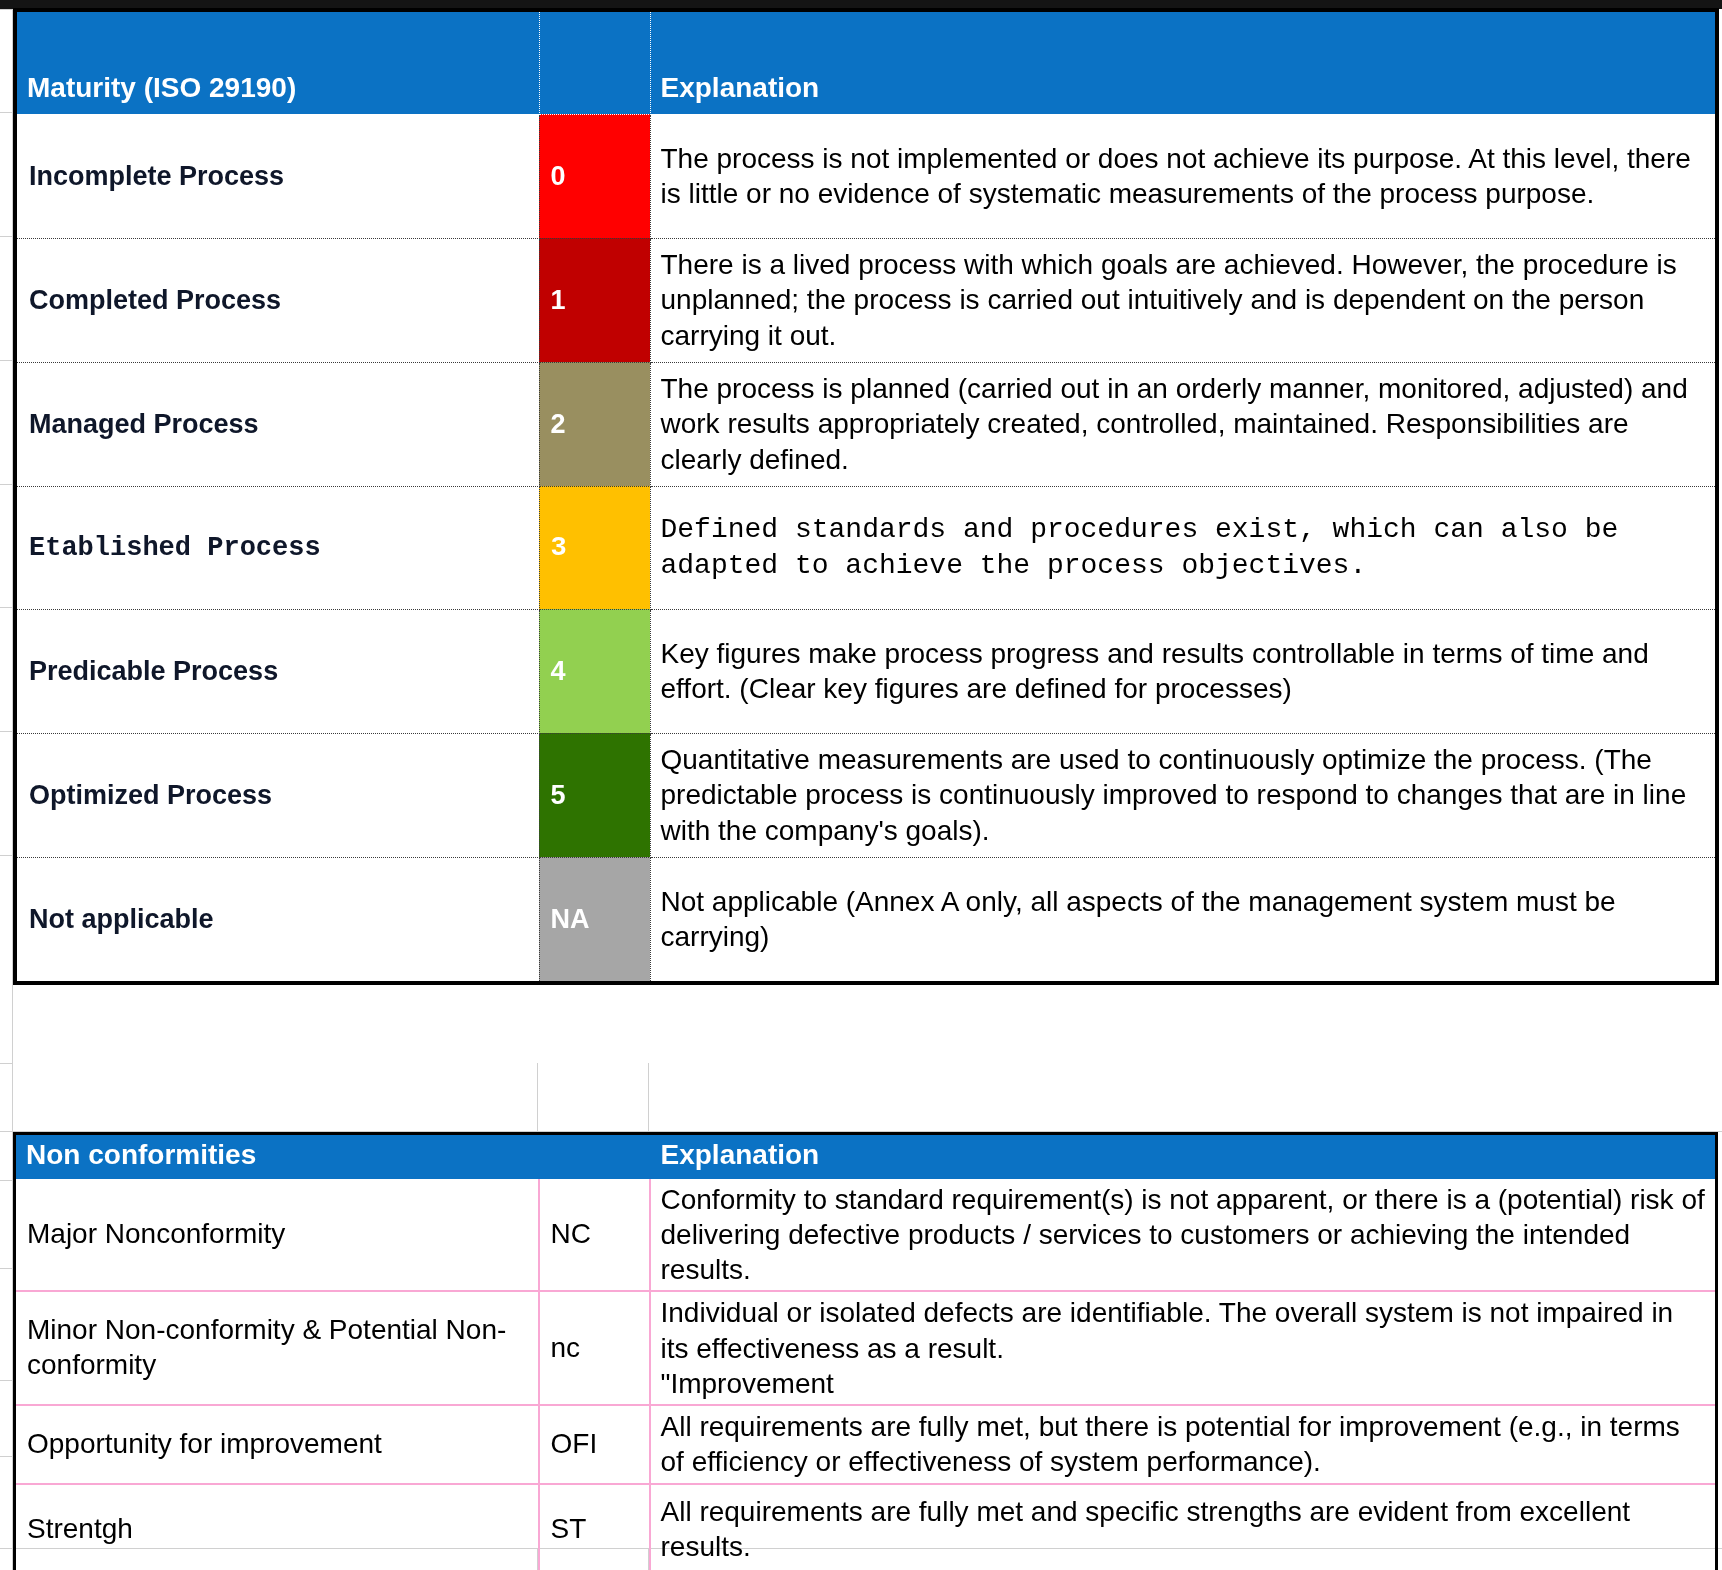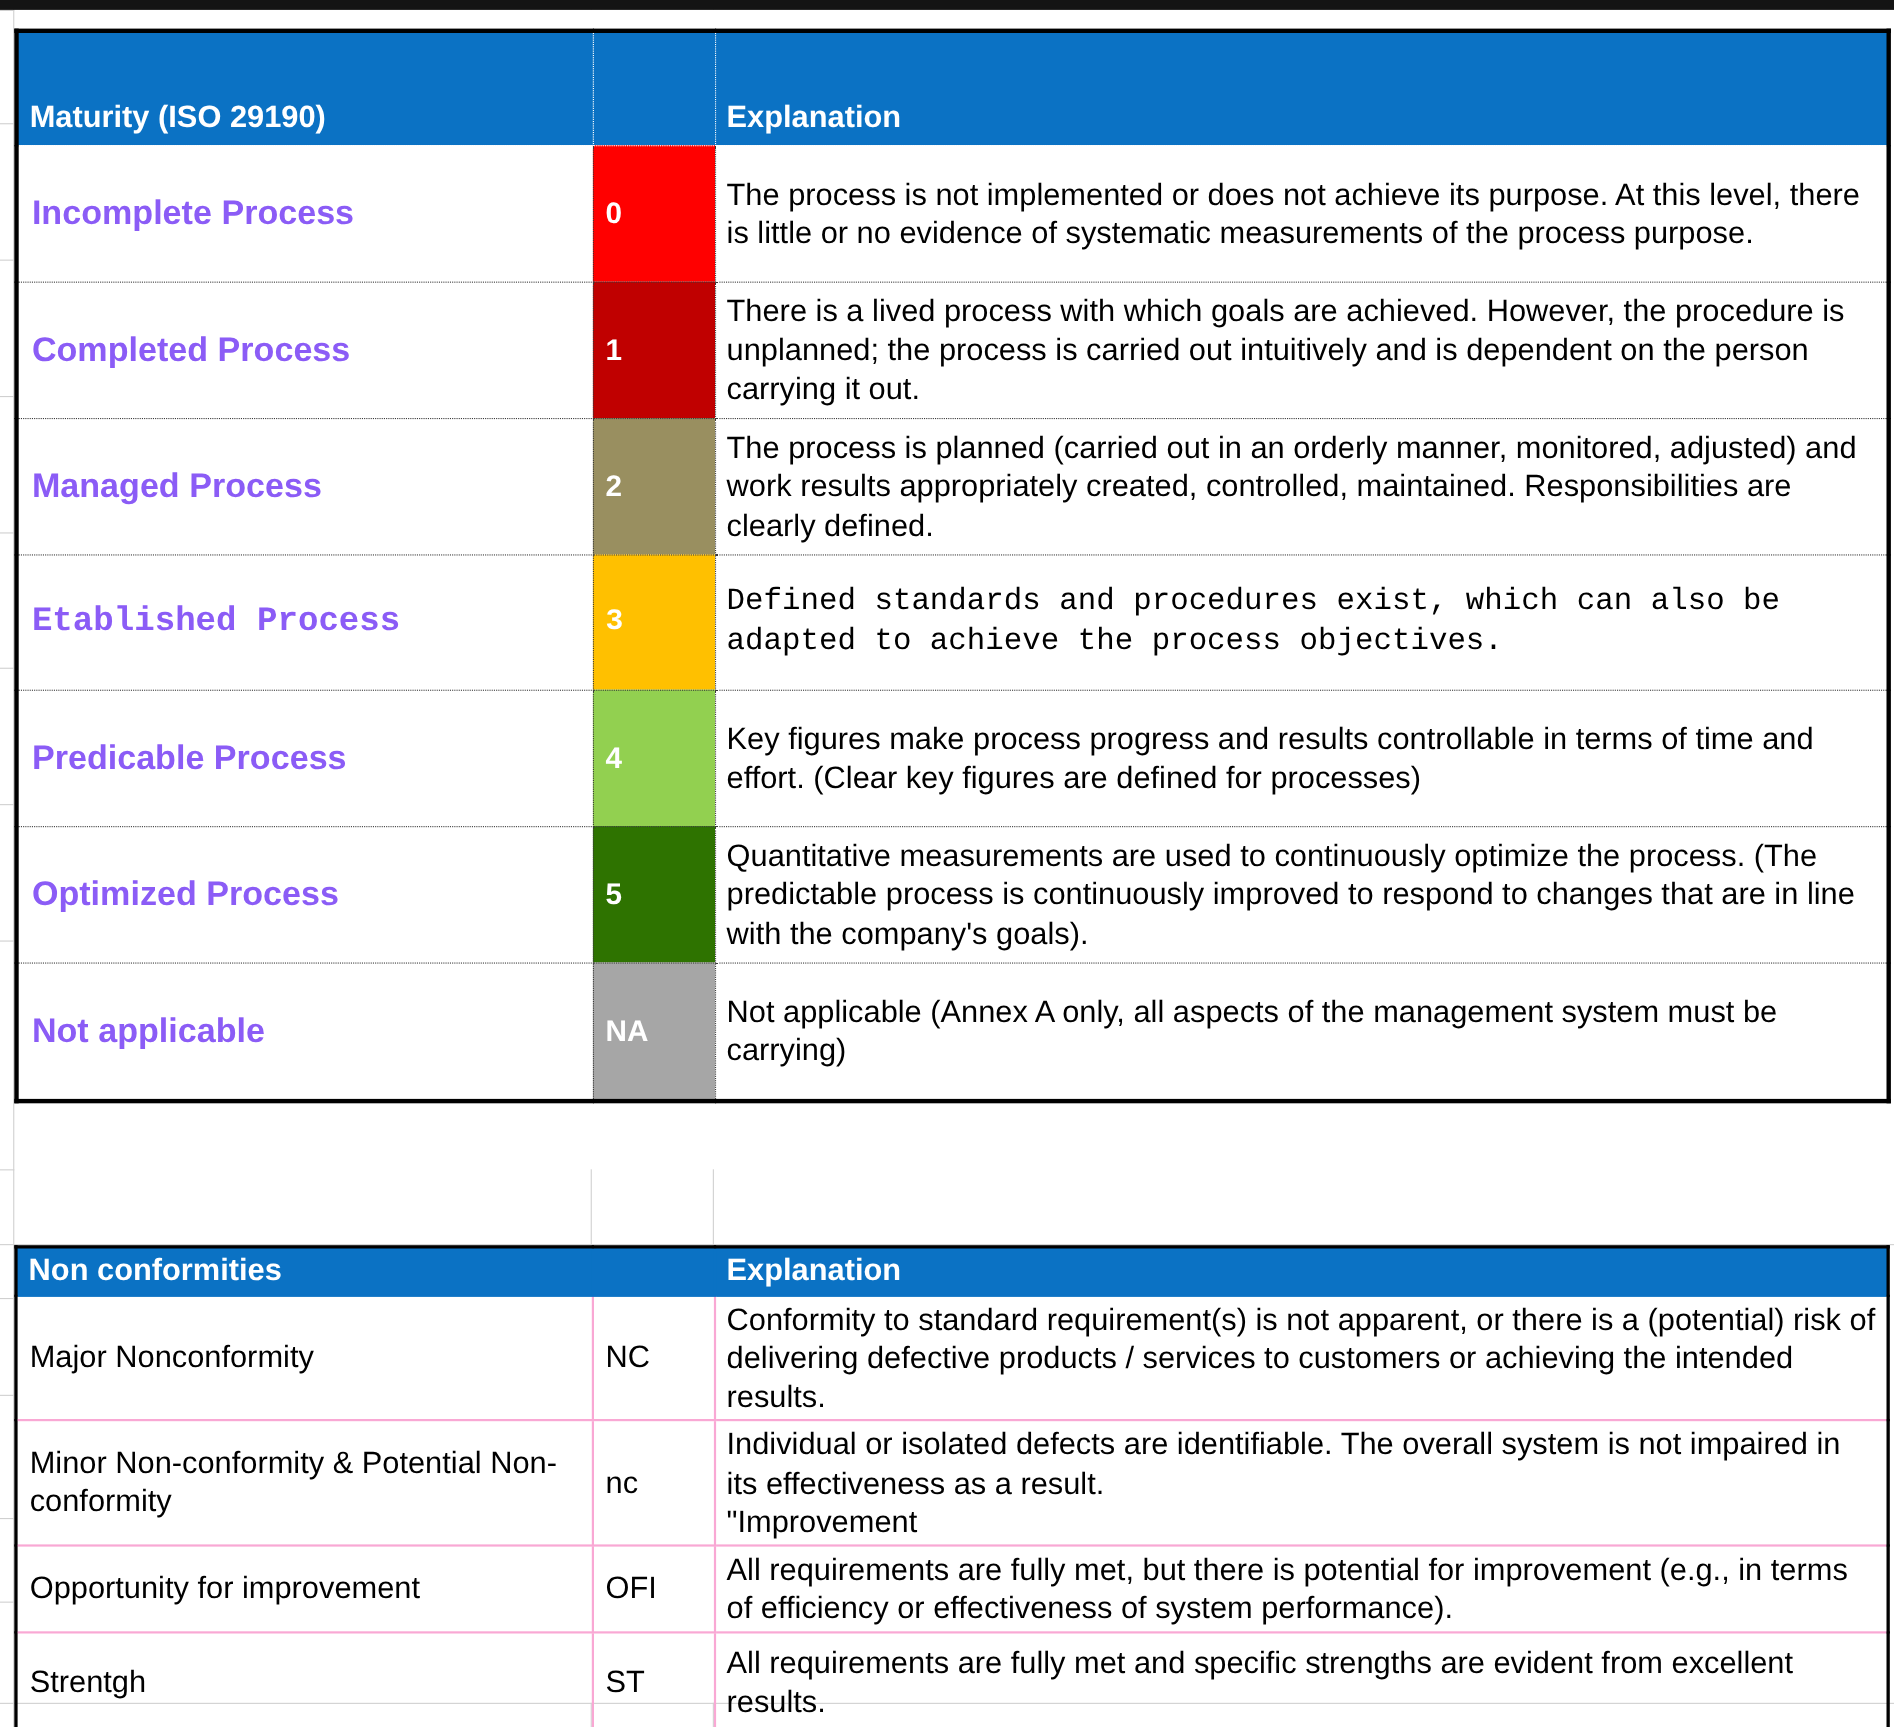--- a/index.html
+++ b/index.html
@@ -37,21 +37,21 @@
   
   .tbl {
     position: absolute;
     border-collapse: collapse;
     table-layout: fixed;
   }
 
   
   #maturity-table {
     left: 13px;
-    top: 26px;
+    top: 8px;
     width: 1702px;
   }
   #maturity-table td, #maturity-table th {
     padding: 0;
     vertical-align: middle;
     border: 1px dotted #3a3a3a;
     box-sizing: border-box;
   }
   
   #maturity-table {
@@ -67,22 +67,22 @@
     padding: 0 0 10px 10px;
     border: 1px dotted #ffffff;
     text-align: left;
     height: 104px;
   }
   #maturity-table .hdr.hdr-blank {
     border-left: none;
   }
   #maturity-table .name-cell {
     font-weight: bold;
-    font-size: 31px;
-    color: #8b5cf6;
+    font-size: 27px;
+    color: #0f172a;
     padding-left: 12px;
     background: #ffffff;
   }
   #maturity-table .level-cell {
     font-weight: bold;
     font-size: 27px;
     color: #ffffff;
     padding-left: 11px;
     text-align: left;
   }

